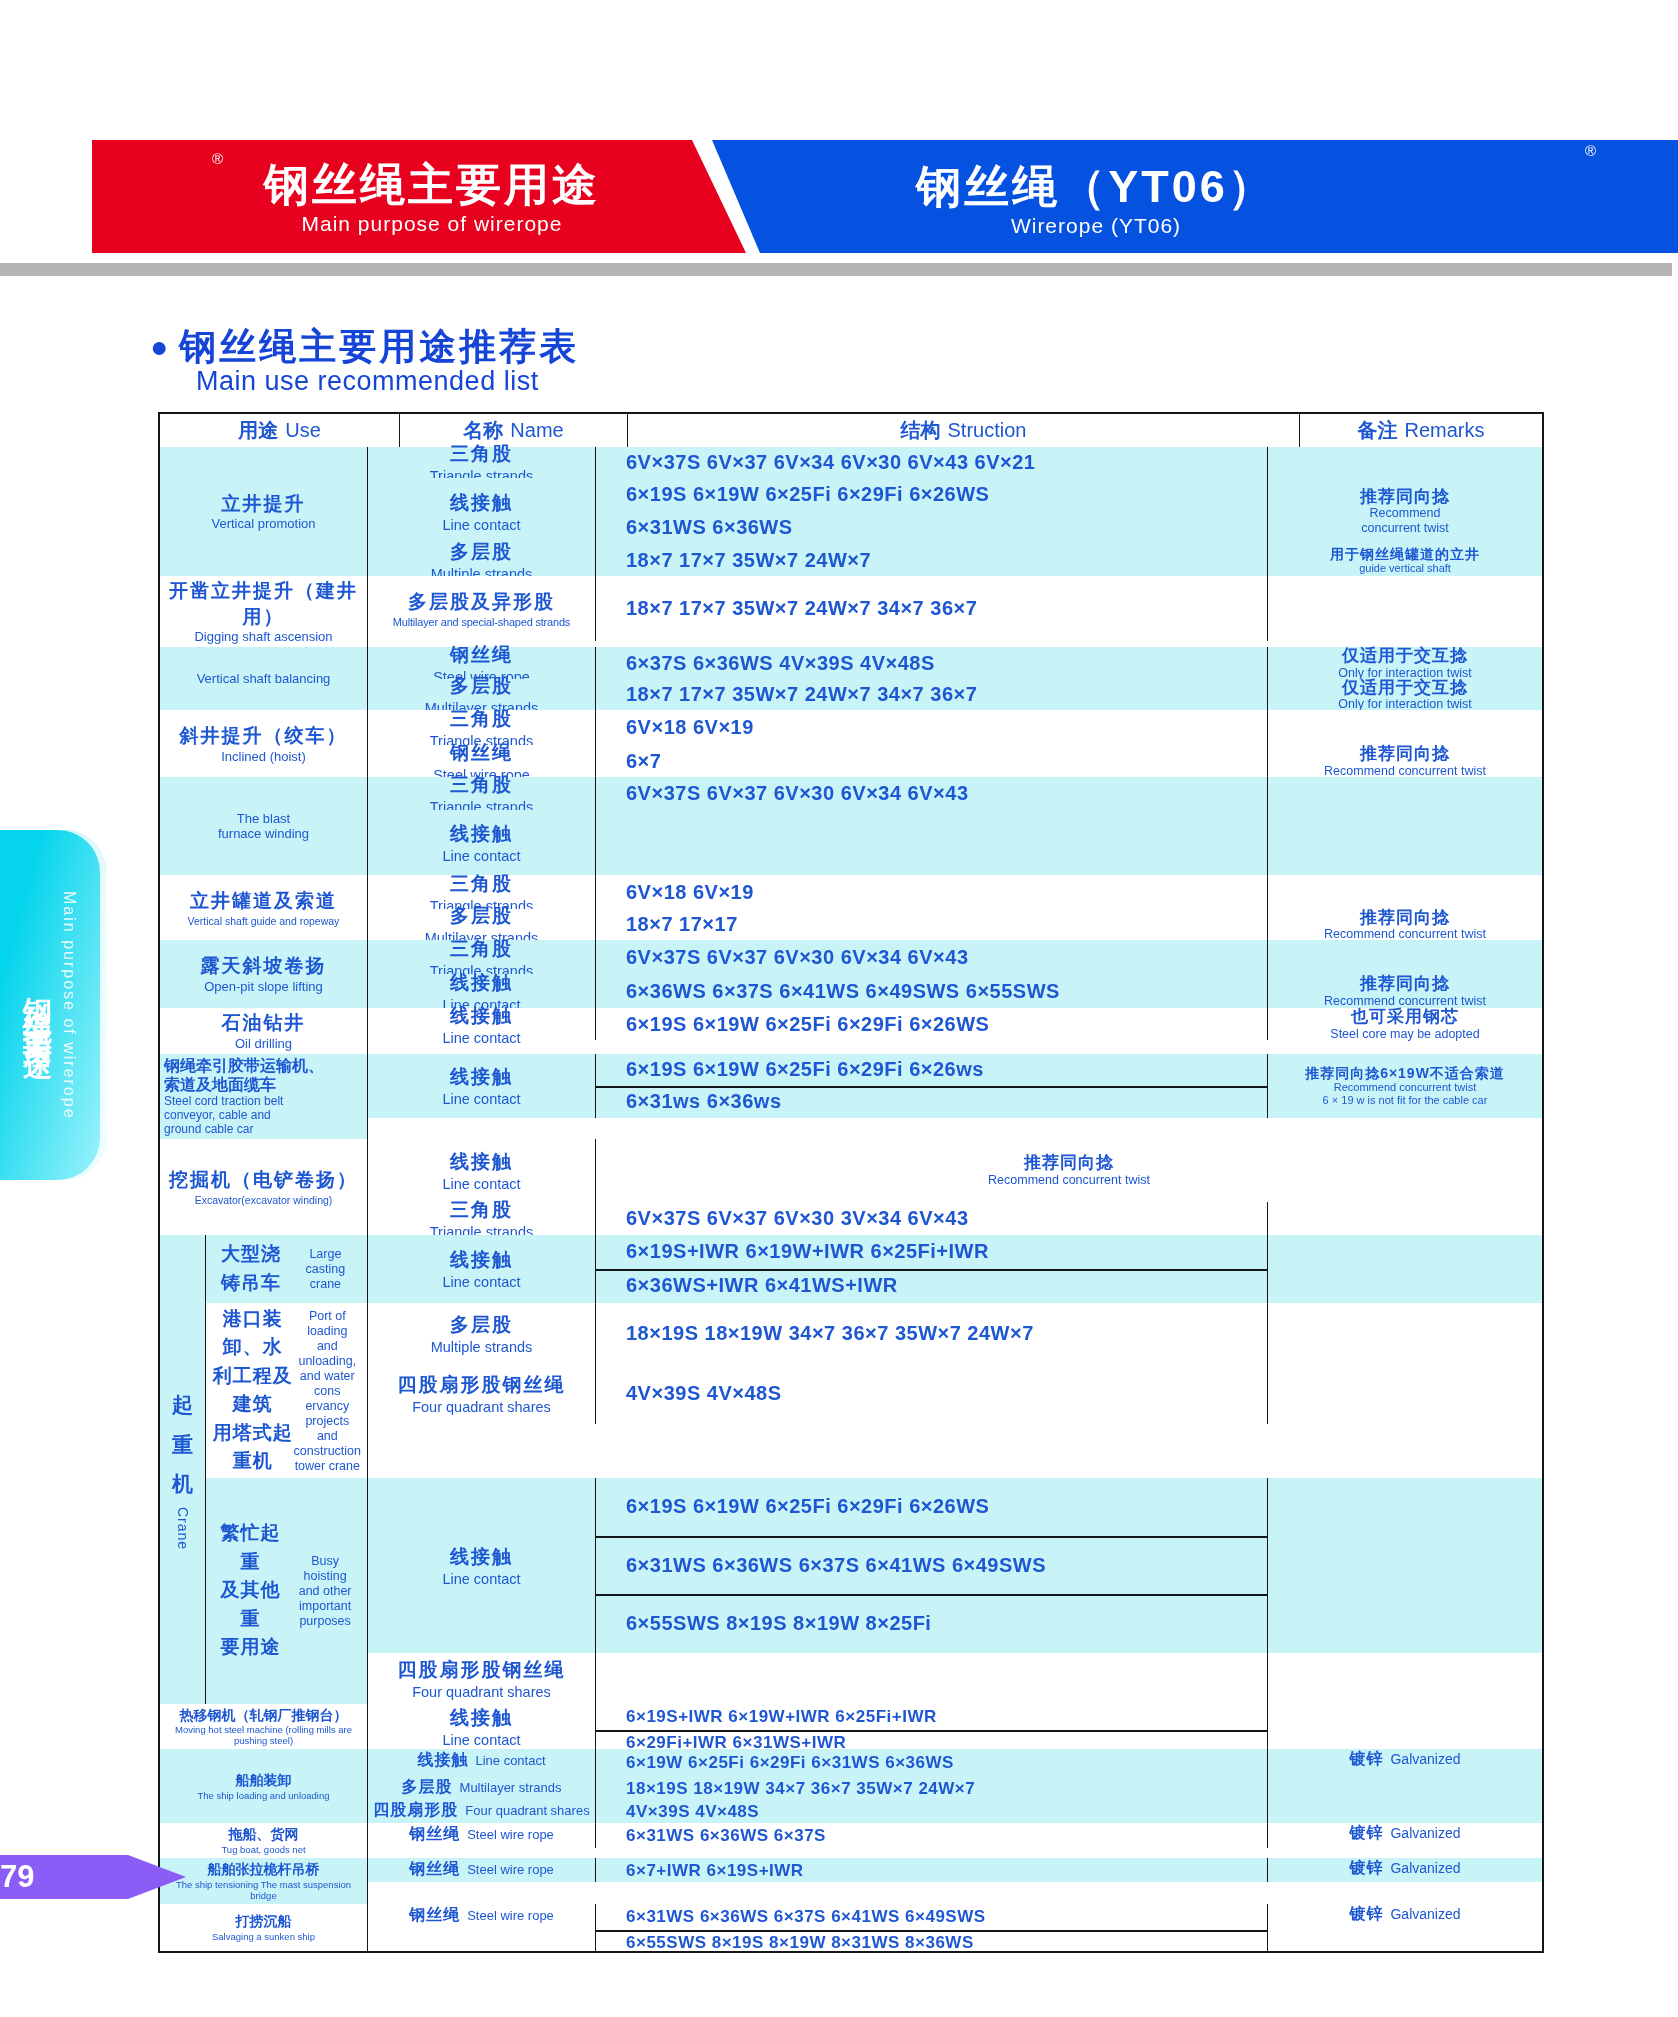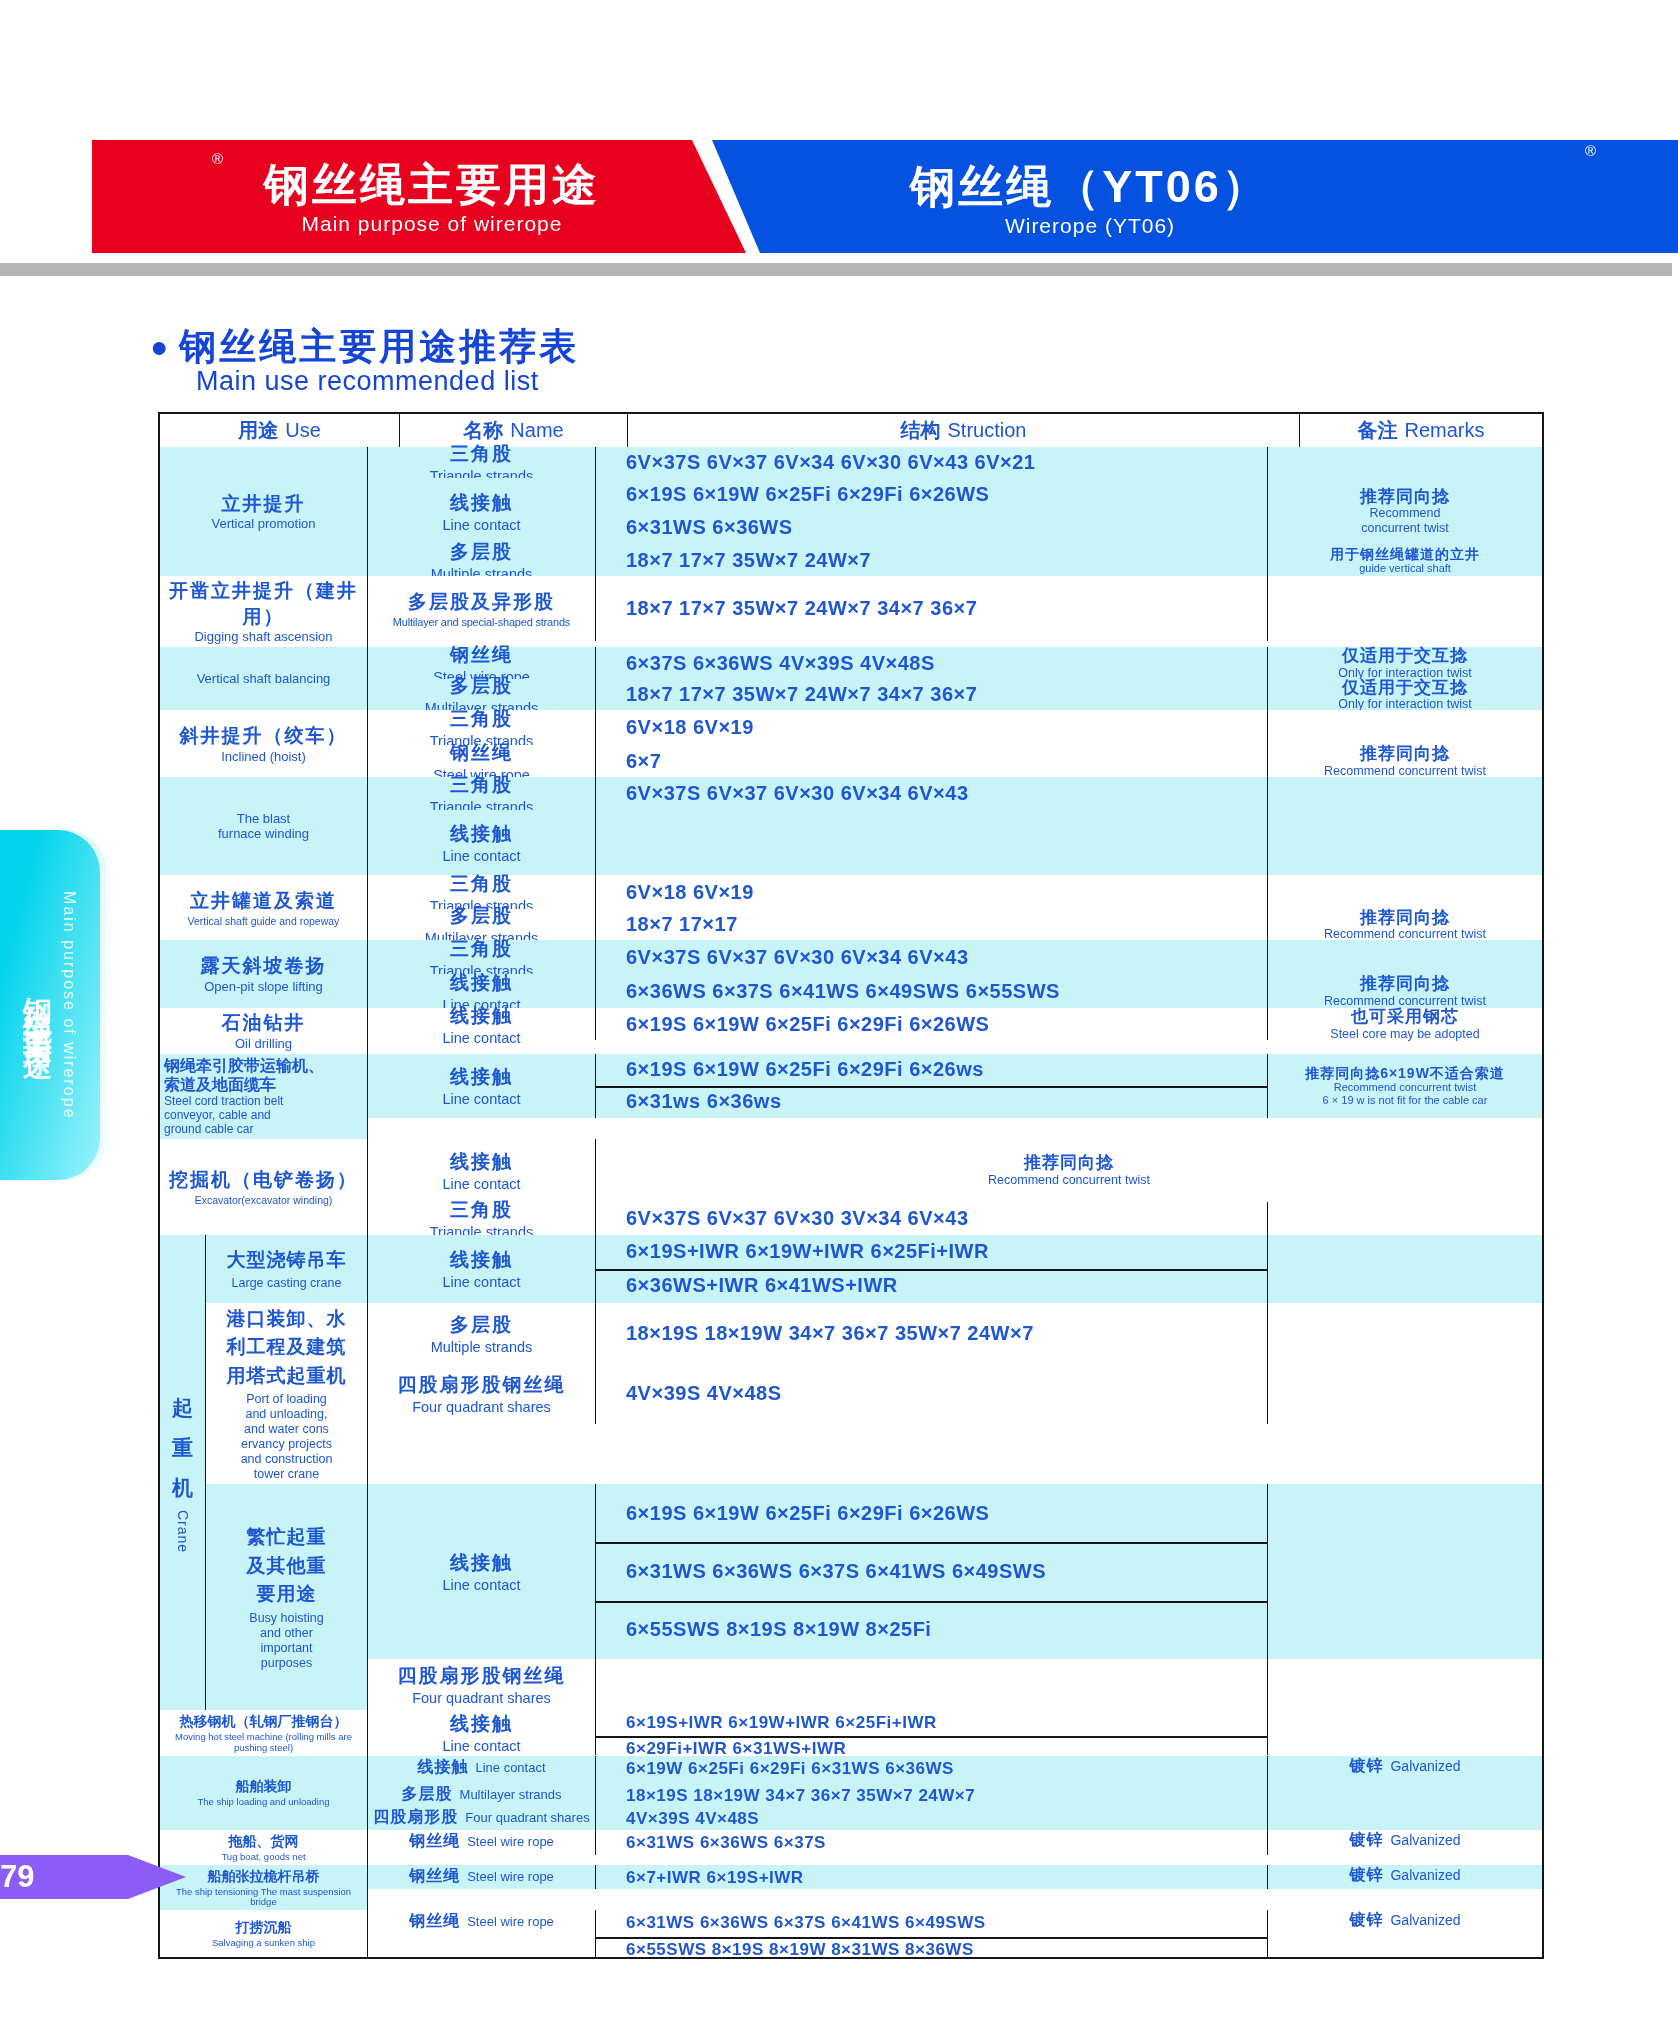--- a/index.html
+++ b/index.html
@@ -10,21 +10,21 @@
 
   
   .band-red{left:92px;top:140px;width:654px;height:113px;background:#e8001f;
     clip-path:polygon(0 0,600px 0,654px 113px,0 113px);}
   .band-blue{left:712px;top:140px;width:966px;height:113px;background:#0551e0;
     clip-path:polygon(0 0,966px 0,966px 113px,48px 113px);}
   .band-title{display:flex;flex-direction:column;align-items:center;color:#fff;}
   .band-title .cn{font-size:45px;font-weight:bold;letter-spacing:3px;line-height:1.1;}
   .band-title .en{font-size:21px;letter-spacing:1px;margin-top:2px;}
   .red-title{left:120px;top:20px;width:440px;}
-  .blue-title{left:168px;top:22px;width:420px;}
+  .blue-title{left:174px;top:22px;width:420px;}
   .reg{color:#fff;font-size:15px;}
   .logo-reg{left:120px;top:10px;}
   .bird-reg{left:873px;top:2px;}
   .graybar{left:0;top:263px;width:1672px;height:13px;background:#b4b4b4;}
 
   
   .sec-title{left:150px;top:322px;color:#1545d6;font-weight:bold;font-size:37px;
     letter-spacing:3px;display:flex;align-items:center;gap:8px;}
   .sec-title .bullet{font-size:30px;line-height:1;}
   .sec-sub{left:196px;top:366px;color:#1545d6;font-size:27px;letter-spacing:.5px;}
@@ -90,21 +90,21 @@
   .r-rem.inline .cn{font-size:16px;}
   .r-rem.inline .en{font-size:14px;}
   
   .crane-col{width:46px;border-right:1.5px solid #15161a;display:flex;flex-direction:column;
              justify-content:center;align-items:center;gap:6px;}
   .crane-col .ch{font-weight:bold;font-size:21px;line-height:1.6;}
   .crane-col .cr-en{writing-mode:vertical-rl;font-size:14px;letter-spacing:1px;}
   .crane-body{flex:1;display:flex;flex-direction:column;}
   .subgroup{display:flex;}
   .subgroup + .subgroup{box-shadow:inset 0 1.5px 0 #15161a;}
-  .sg-use{width:162px;border-right:1.5px solid #15161a;display:flex;flex-direction:column;
+  .sg-use{width:162px;border-right:1.5px solid #15161a;display:flex;flex-direction:row;
           justify-content:center;align-items:center;text-align:center;padding:2px 6px;}
   .sg-use .cn{font-weight:bold;font-size:19px;white-space:pre-line;line-height:1.5;letter-spacing:1px;}
   .sg-use .en{font-size:12.5px;white-space:pre-line;line-height:1.2;margin-top:2px;}
 
   
   .logo-box{left:118px;top:155px;}
 </style>
 </head>
 <body>
 

